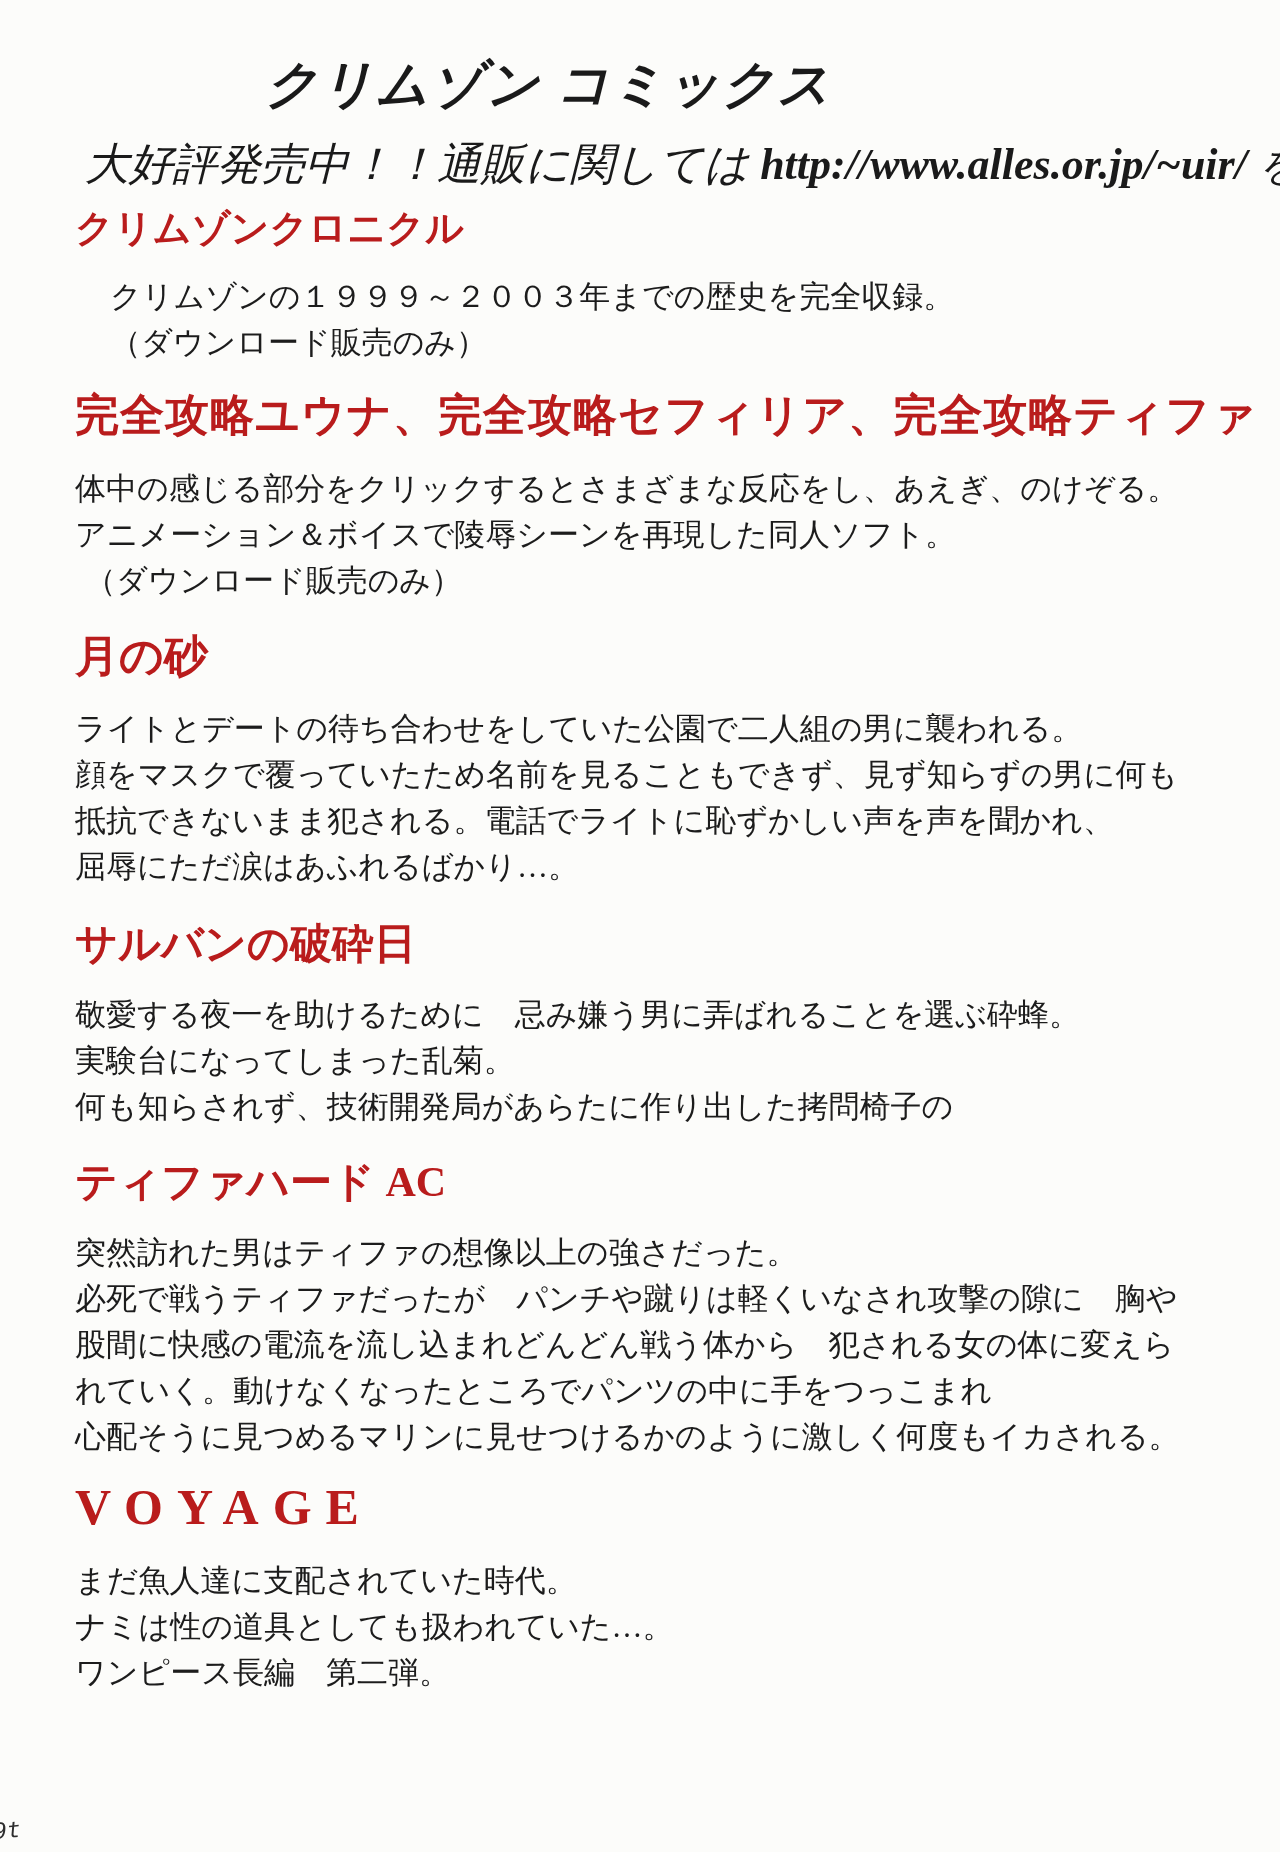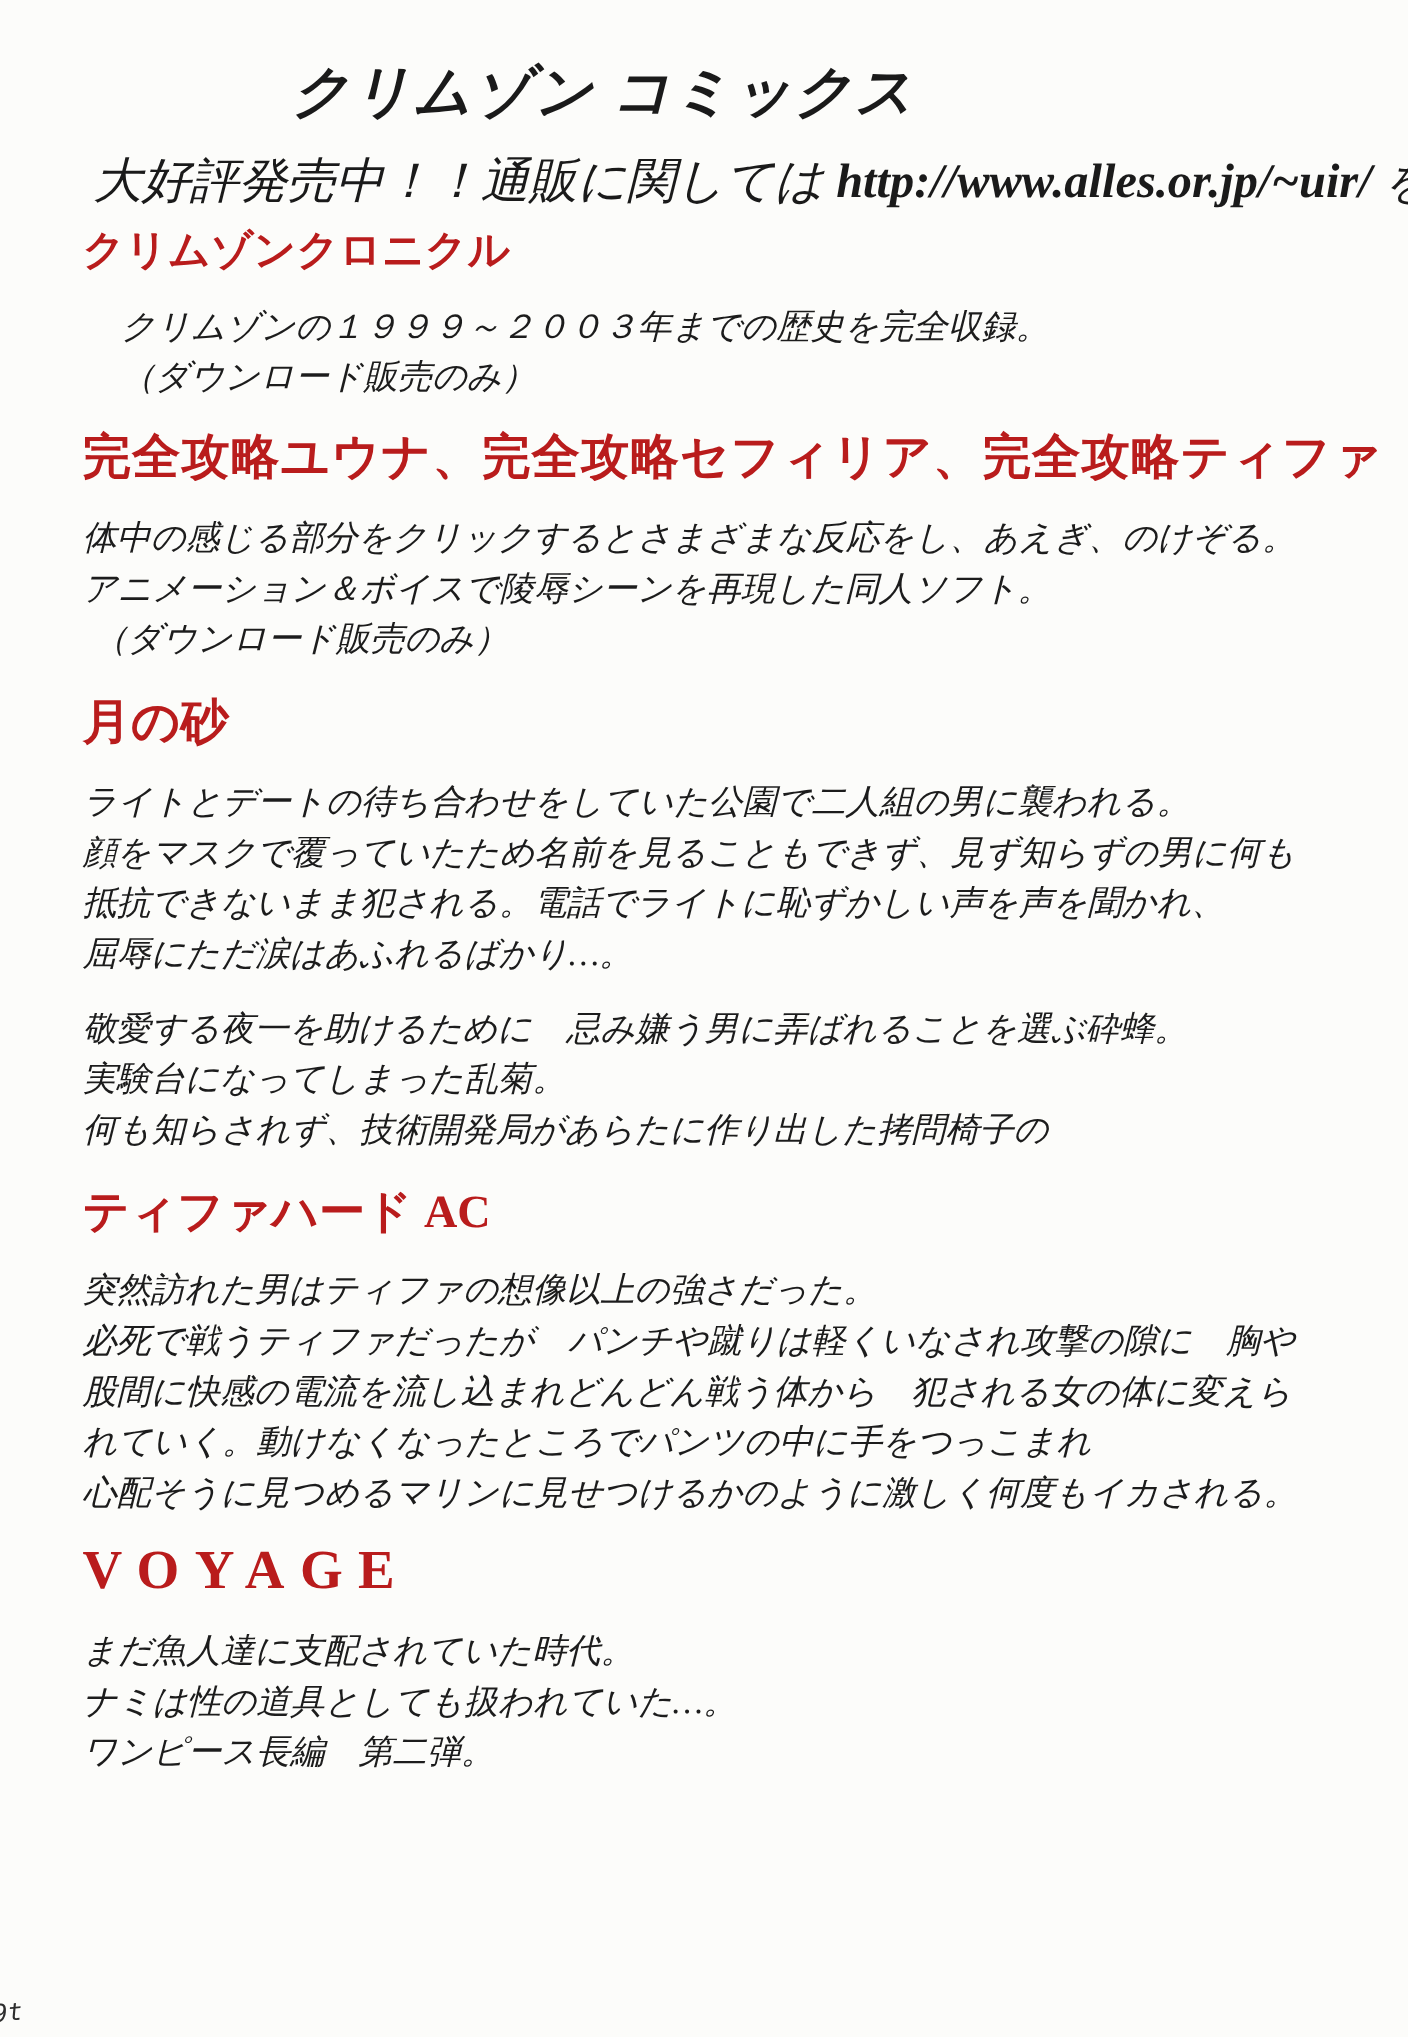--- a/index.html
+++ b/index.html
@@ -52,21 +52,21 @@
   .h4a { font-size: 42px; line-height: 52px; margin-top: 28px; }
   .h5a { font-size: 42px; line-height: 52px; margin-top: 26px; }
   .h6a {
     font-size: 50px;
     line-height: 58px;
     margin-top: 18px;
     letter-spacing: 14px;
     font-weight: 600;
     font-family: "Liberation Serif", "DejaVu Serif", serif;
   }
-  .body-block { margin-top: 22px; font-style: italic; }
+  .body-block { margin-top: 22px; }
   .body-line {
     margin: 0;
     font-size: 31px;
     line-height: 46px;
     white-space: nowrap;
     color: #1c1c1c;
   }
   .indent-lg { padding-left: 35px; }
   .indent-sm { padding-left: 10px; }
   .corner-mark {
@@ -107,20 +107,21 @@
   </div>
 
   <div class="sec-heading h3a">月の砂</div>
   <div class="body-block">
     <p class="body-line">ライトとデートの待ち合わせをしていた公園で二人組の男に襲われる。</p>
     <p class="body-line">顔をマスクで覆っていたため名前を見ることもできず、見ず知らずの男に何も</p>
     <p class="body-line">抵抗できないまま犯される。電話でライトに恥ずかしい声を声を聞かれ、</p>
     <p class="body-line">屈辱にただ涙はあふれるばかり…。</p>
   </div>
 
+  <div class="sec-heading h4a">サルバンの破砕日</div>
   <div class="body-block">
     <p class="body-line">敬愛する夜一を助けるために　忌み嫌う男に弄ばれることを選ぶ砕蜂。</p>
     <p class="body-line">実験台になってしまった乱菊。</p>
     <p class="body-line">何も知らされず、技術開発局があらたに作り出した拷問椅子の</p>
   </div>
 
   <div class="sec-heading h5a">ティファハード AC</div>
   <div class="body-block">
     <p class="body-line">突然訪れた男はティファの想像以上の強さだった。</p>
     <p class="body-line">必死で戦うティファだったが　パンチや蹴りは軽くいなされ攻撃の隙に　胸や</p>

